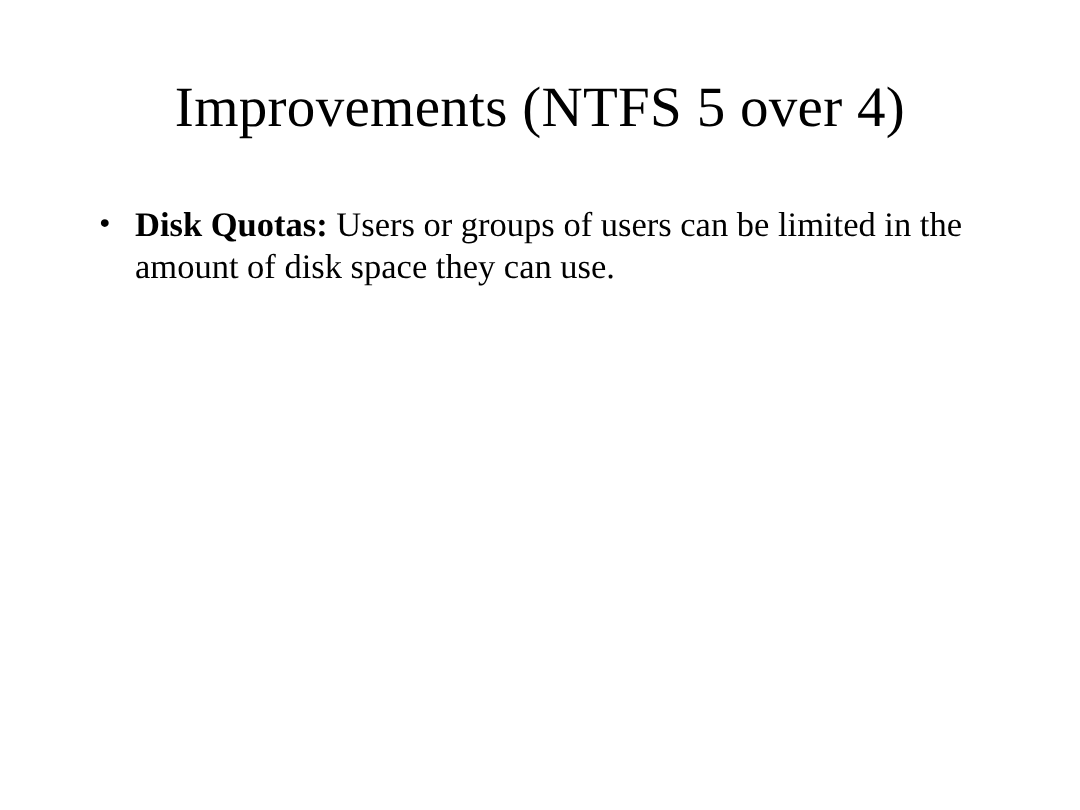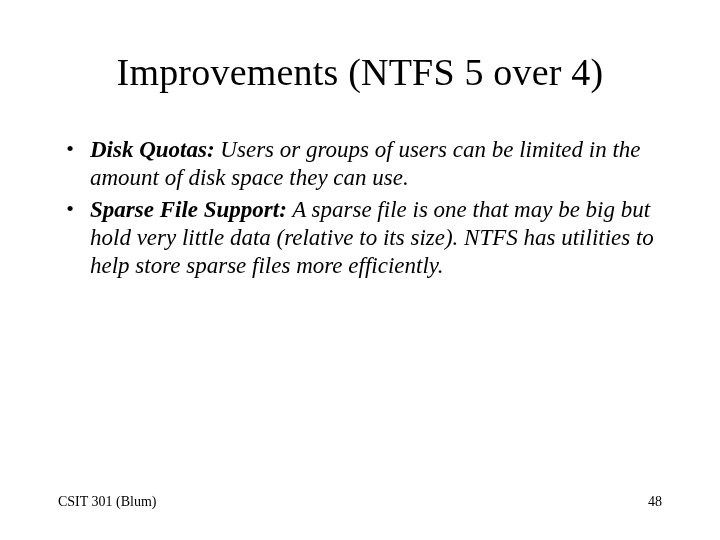--- a/index.html
+++ b/index.html
@@ -20,21 +20,20 @@
     font-size: 38px;
     text-align: center;
     font-weight: normal;
     margin-bottom: 42px;
     letter-spacing: 0.2px;
   }
   .bullets {
     list-style: none;
     font-size: 23px;
     line-height: 1.22;
-    font-style: italic;
   }
   .bullets li {
     position: relative;
     padding-left: 32px;
     margin-bottom: 4px;
   }
   .bullets li::before {
     content: "•";
     position: absolute;
     left: 8px;
@@ -55,22 +54,15 @@
 </head>
 <body>
 
 <div class="slide">
   <h1 class="title">Improvements (NTFS 5 over 4)</h1>
 
   <ul class="bullets">
     <li>
       <span class="term">Disk Quotas:</span><span> Users or groups of users can be limited in the amount of disk space they can use.</span>
     </li>
-    <li>
-      <span class="term">Sparse File Support:</span><span> A sparse file is one that may be big but hold very little data (relative to its size). NTFS has utilities to help store sparse files more efficiently.</span>
-    </li>
   </ul>
 
-  <div class="footer">
-    <span>CSIT 301 (Blum)</span>
-    <span>48</span>
-  </div>
 </div>
 
 </body></html>

